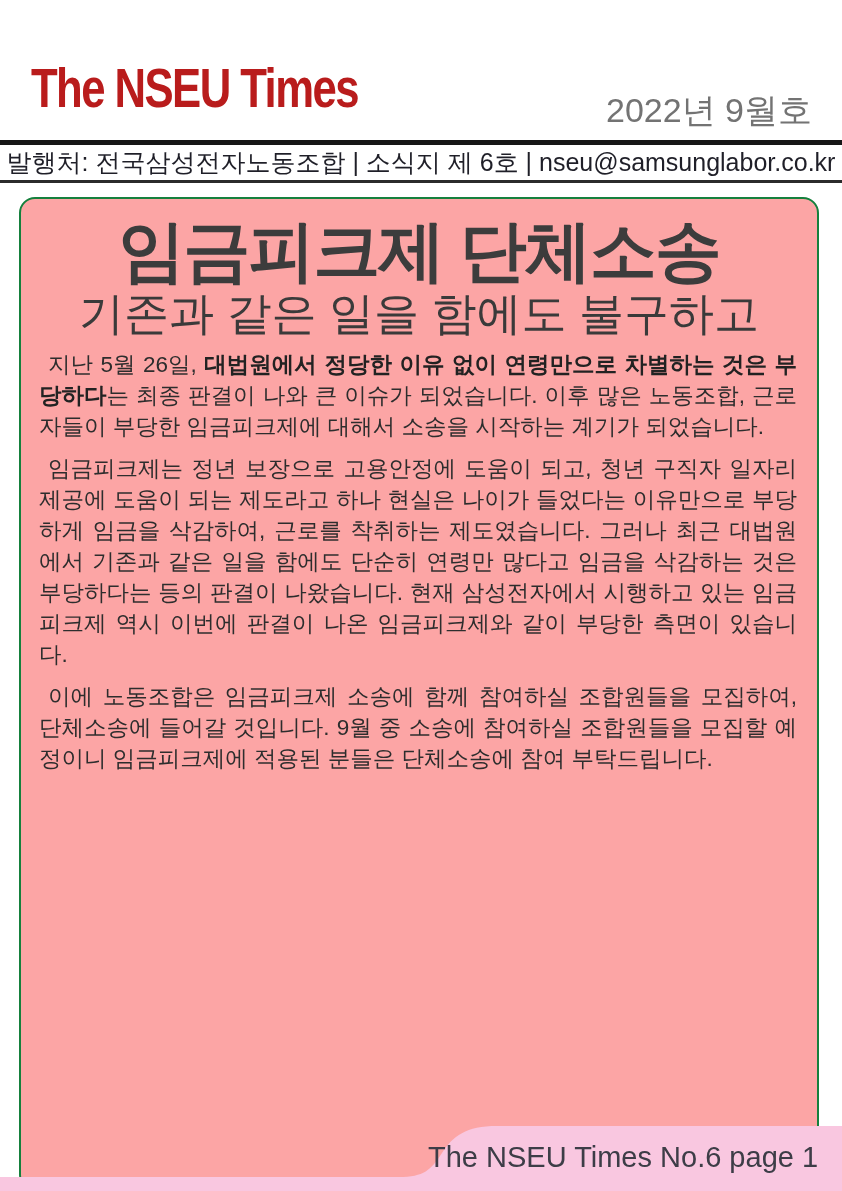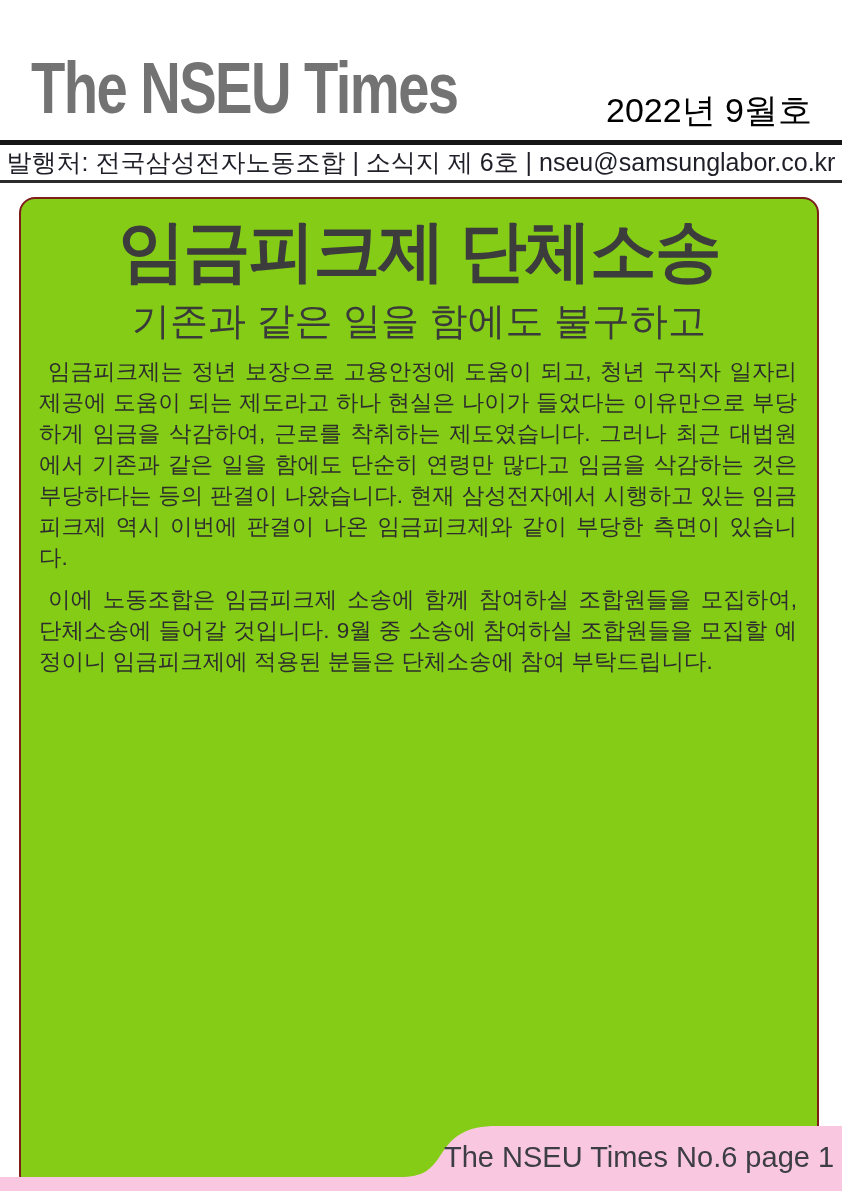--- a/index.html
+++ b/index.html
@@ -5,65 +5,65 @@
   html,body{margin:0;padding:0;}
   body{
     width:842px;height:1191px;position:relative;overflow:hidden;
     background:#ffffff;
     font-family:"Liberation Sans","DejaVu Sans",sans-serif;
     color:#2e2e2e;
   }
   
   .masthead{
     position:absolute;left:31px;top:44px;height:90px;
-    font-weight:700;font-size:72px;line-height:88px;color:#737373;
+    font-weight:700;font-size:56px;line-height:88px;color:#b91c1c;
     letter-spacing:-2px;white-space:nowrap;
   }
   .masthead .squeeze{
     display:inline-block;transform:scaleX(0.78);transform-origin:0 50%;
   }
   .issue-date{
     position:absolute;right:30px;top:90px;
-    font-size:34px;line-height:40px;color:#000000;white-space:nowrap;
+    font-size:34px;line-height:40px;color:#737373;white-space:nowrap;
   }
   .rule{position:absolute;left:0;width:842px;}
   .rule-top{top:140px;height:5px;background:#161616;}
   .rule-bottom{top:180px;height:3px;background:#2b2b2b;}
   .publisher-line{
     position:absolute;left:0;top:145px;width:842px;height:35px;
     line-height:35px;text-align:center;font-size:25px;color:#1f1f28;
     white-space:nowrap;
   }
   
   .content-box{
     position:absolute;left:19px;top:197px;width:800px;height:994px;
-    border:2px solid #7f1d1d;border-radius:16px;
-    box-sizing:border-box;background:#84cc16;
+    border:2px solid #15803d;border-radius:16px;
+    box-sizing:border-box;background:#fca5a5;
   }
   .headline{
     margin:12px 6px 0 6px;text-align:center;
     font-size:67px;line-height:79px;font-weight:900;
     letter-spacing:-2px;color:#3c3c3c;
   }
   .subhead{
-    margin:12px 6px 0 6px;text-align:center;
-    font-size:38px;line-height:38px;font-weight:400;color:#3a3a3a;
+    margin:5px 6px 0 6px;text-align:center;
+    font-size:45px;line-height:38px;font-weight:400;color:#3a3a3a;
   }
   .article-body{
     margin:16px 20px 0 18px;
     font-size:22.5px;line-height:31px;color:#2d2d2d;
     text-align:justify;
   }
   .article-body p{margin:0 0 11px 0;text-indent:9px;}
   .article-body b{font-weight:700;color:#222222;}
   
   .footer-shape{position:absolute;left:0;top:1120px;width:842px;height:71px;}
   .footer-shape path{fill:var(--accent-pink,#f9c7e0);}
   .footer-label{
-    position:absolute;left:444px;top:1136px;width:378px;height:42px;
+    position:absolute;left:428px;top:1136px;width:378px;height:42px;
     line-height:42px;text-align:center;
     font-size:29px;color:#3d3d47;white-space:nowrap;
   }
 </style>
 </head>
 <body>
 
 <div class="masthead">
   <span class="squeeze">The NSEU Times</span>
 </div>
@@ -74,20 +74,21 @@
 <div class="rule rule-bottom"></div>
 
 <main class="content-box">
   <h1 class="headline">
     <div>임금피크제 단체소송</div>
   </h1>
   <h2 class="subhead" style="font-weight:400;">
     <div>기존과 같은 일을 함에도 불구하고</div>
   </h2>
   <div class="article-body" id="article-body">
+      <p><span>지난 5월 26일, </span><b>대법원에서 정당한 이유 없이 연령만으로 차별하는 것은 부당하다</b><span>는 최종 판결이 나와 큰 이슈가 되었습니다. 이후 많은 노동조합, 근로자들이 부당한 임금피크제에 대해서 소송을 시작하는 계기가 되었습니다.</span></p>
       <p><span>임금피크제는 정년 보장으로 고용안정에 도움이 되고, 청년 구직자 일자리 제공에 도움이 되는 제도라고 하나 현실은 나이가 들었다는 이유만으로 부당하게 임금을 삭감하여, 근로를 착취하는 제도였습니다. 그러나 최근 대법원에서 기존과 같은 일을 함에도 단순히 연령만 많다고 임금을 삭감하는 것은 부당하다는 등의 판결이 나왔습니다. 현재 삼성전자에서 시행하고 있는 임금피크제 역시 이번에 판결이 나온 임금피크제와 같이 부당한 측면이 있습니다.</span></p>
       <p><span>이에 노동조합은 임금피크제 소송에 함께 참여하실 조합원들을 모집하여, 단체소송에 들어갈 것입니다. 9월 중 소송에 참여하실 조합원들을 모집할 예정이니 임금피크제에 적용된 분들은 단체소송에 참여 부탁드립니다.</span></p>
     </div>
 </main>
 
 <svg class="footer-shape" viewBox="0 0 842 71" preserveAspectRatio="none">
   <path d="M0 57 L399 57 C424 57 431 50 442 33 C453 16 466 6 497 6 L842 6 L842 71 L0 71 Z"></path>
 </svg>
 <div class="footer-label">The NSEU Times No.6  page 1</div>
 

